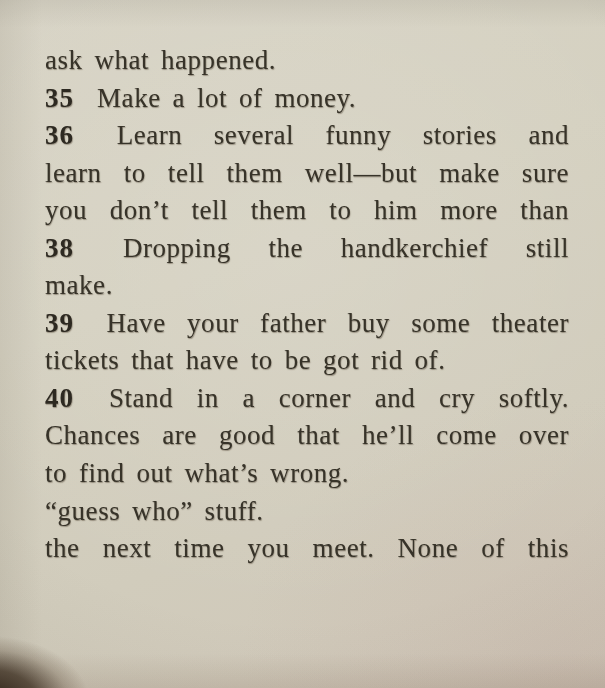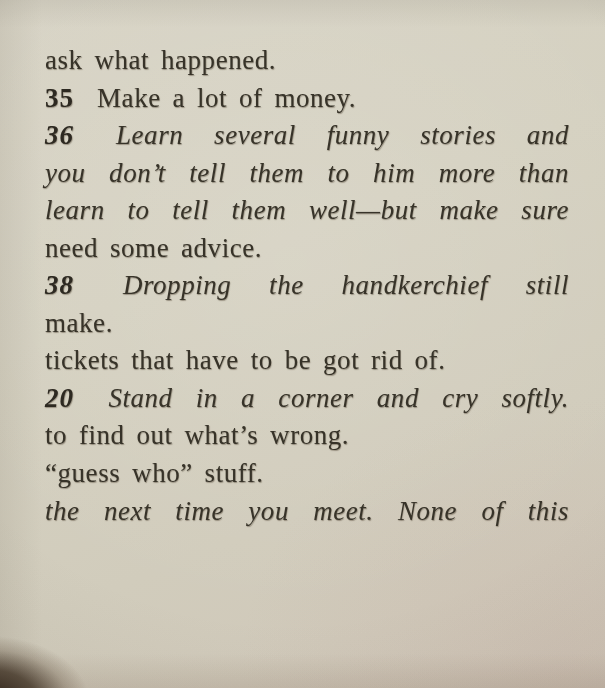--- a/index.html
+++ b/index.html
@@ -44,21 +44,20 @@
   }
   .line {
     height: 37.55px;
     line-height: 37.55px;
     text-align: left;
     white-space: normal;
   }
   .line.j {
     text-align: justify;
     text-align-last: justify;
-    font-style: italic;
   }
   .num {
     font-weight: 700;
     color: #2d2921;
     padding-right: 11px;
     letter-spacing: 0.04em;
     text-align: right;
   }
 </style>
 </head>
@@ -66,37 +65,38 @@
 
 <div class="photo">
   <div class="page-text">
 
     <div class="line"><span class="txt">ask what happened.</span></div>
 
     <div class="line"><span class="num">35</span> <span class="txt">Make a lot of money.</span></div>
 
     <div class="line j"><span class="num">36</span> <span class="txt">Learn several funny stories and</span></div>
 
+    <div class="line j"><span class="txt">learn to tell them well—but make sure</span></div>
+
     <div class="line j"><span class="txt">you don’t tell them to him more than</span></div>
-
-    <div class="line j"><span class="txt">learn to tell them well—but make sure</span></div>
 
 
 
-    <div class="line"><span class="txt">need some advice.</span></div>
 
     <div class="line j"><span class="num">38</span> <span class="txt">Dropping the handkerchief still</span></div>
 
     <div class="line"><span class="txt">make.</span></div>
 
+    <div class="line j"><span class="num">39</span> <span class="txt">Have your father buy some theater</span></div>
 
     <div class="line"><span class="txt">tickets that have to be got rid of.</span></div>
 
-    <div class="line j"><span class="num">20</span> <span class="txt">Stand in a corner and cry softly.</span></div>
+    <div class="line j"><span class="num">40</span> <span class="txt">Stand in a corner and cry softly.</span></div>
 
+    <div class="line j"><span class="txt">Chances are good that he’ll come over</span></div>
 
     <div class="line"><span class="txt">to find out what’s wrong.</span></div>
 
 
     <div class="line"><span class="txt">“guess who” stuff.</span></div>
 
     <div class="line j"><span class="txt">the next time you meet. None of this</span></div>
 
   </div>
 </div>

